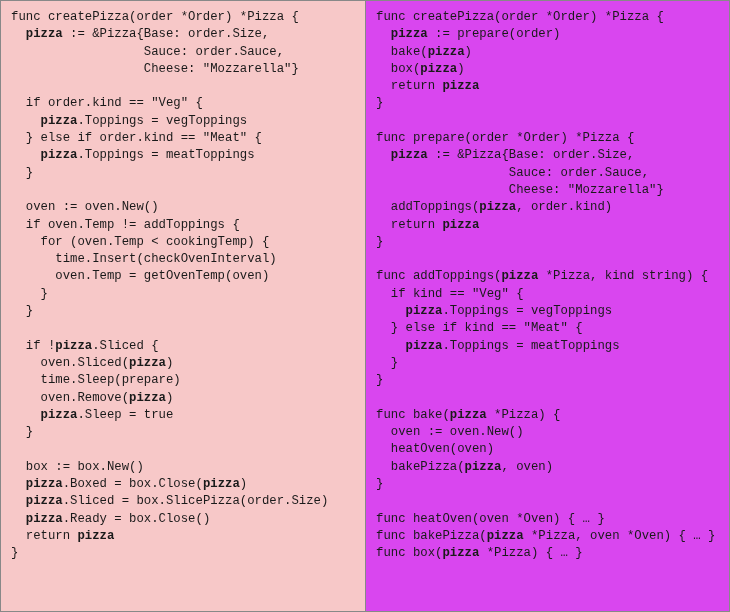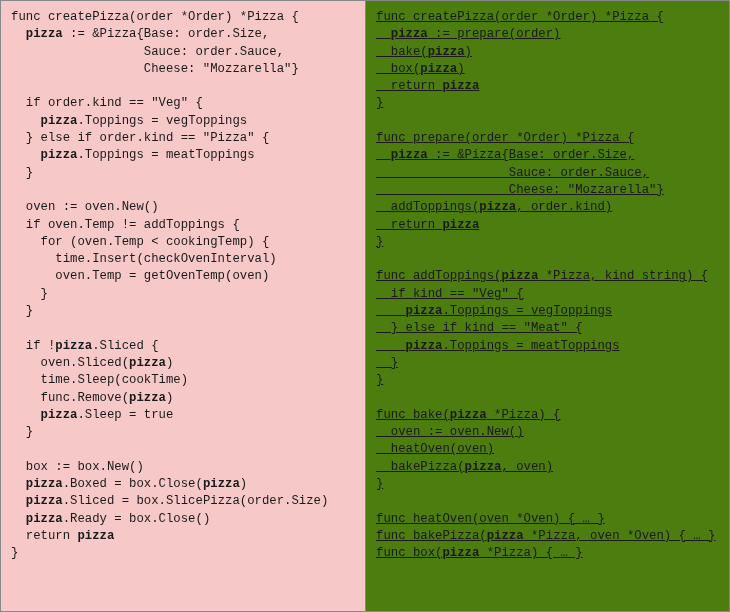--- a/index.html
+++ b/index.html
@@ -16,52 +16,51 @@
     height: 100%;
     padding: 8px 10px 8px 10px;
     white-space: pre;
     border: 1px solid #888;
   }
   .pane.left {
     background: #f7c8c8;
     border-right: none;
   }
   .pane.right {
-    background: #4d7c0f;
-    text-decoration: underline;
+    background: #d946ef;
   }
   .b { font-weight: bold; }
   .pane span { white-space: pre; }
 </style>
 </head>
 <body>
 
 <div class="pane left"><span>func createPizza(order *Order) *Pizza {</span>
 <span>  </span><span class="b">pizza</span><span> := &amp;Pizza{Base: order.Size,</span>
 <span>                  Sauce: order.Sauce,</span>
 <span>                  Cheese: "Mozzarella"}</span>
 <span></span>
 <span>  if order.kind == "Veg" {</span>
 <span>    </span><span class="b">pizza</span><span>.Toppings = vegToppings</span>
-<span>  } else if order.kind == "Pizza" {</span>
+<span>  } else if order.kind == "Meat" {</span>
 <span>    </span><span class="b">pizza</span><span>.Toppings = meatToppings</span>
 <span>  }</span>
 <span></span>
 <span>  oven := oven.New()</span>
 <span>  if oven.Temp != addToppings {</span>
 <span>    for (oven.Temp &lt; cookingTemp) {</span>
 <span>      time.Insert(checkOvenInterval)</span>
 <span>      oven.Temp = getOvenTemp(oven)</span>
 <span>    }</span>
 <span>  }</span>
 <span></span>
 <span>  if !</span><span class="b">pizza</span><span>.Sliced {</span>
 <span>    oven.Sliced(</span><span class="b">pizza</span><span>)</span>
-<span>    time.Sleep(cookTime)</span>
-<span>    func.Remove(</span><span class="b">pizza</span><span>)</span>
+<span>    time.Sleep(prepare)</span>
+<span>    oven.Remove(</span><span class="b">pizza</span><span>)</span>
 <span>    </span><span class="b">pizza</span><span>.Sleep = true</span>
 <span>  }</span>
 <span></span>
 <span>  box := box.New()</span>
 <span>  </span><span class="b">pizza</span><span>.Boxed = box.Close(</span><span class="b">pizza</span><span>)</span>
 <span>  </span><span class="b">pizza</span><span>.Sliced = box.SlicePizza(order.Size)</span>
 <span>  </span><span class="b">pizza</span><span>.Ready = box.Close()</span>
 <span>  return </span><span class="b">pizza</span>
 <span>}</span></div>
 <div class="pane right"><span>func createPizza(order *Order) *Pizza {</span>

